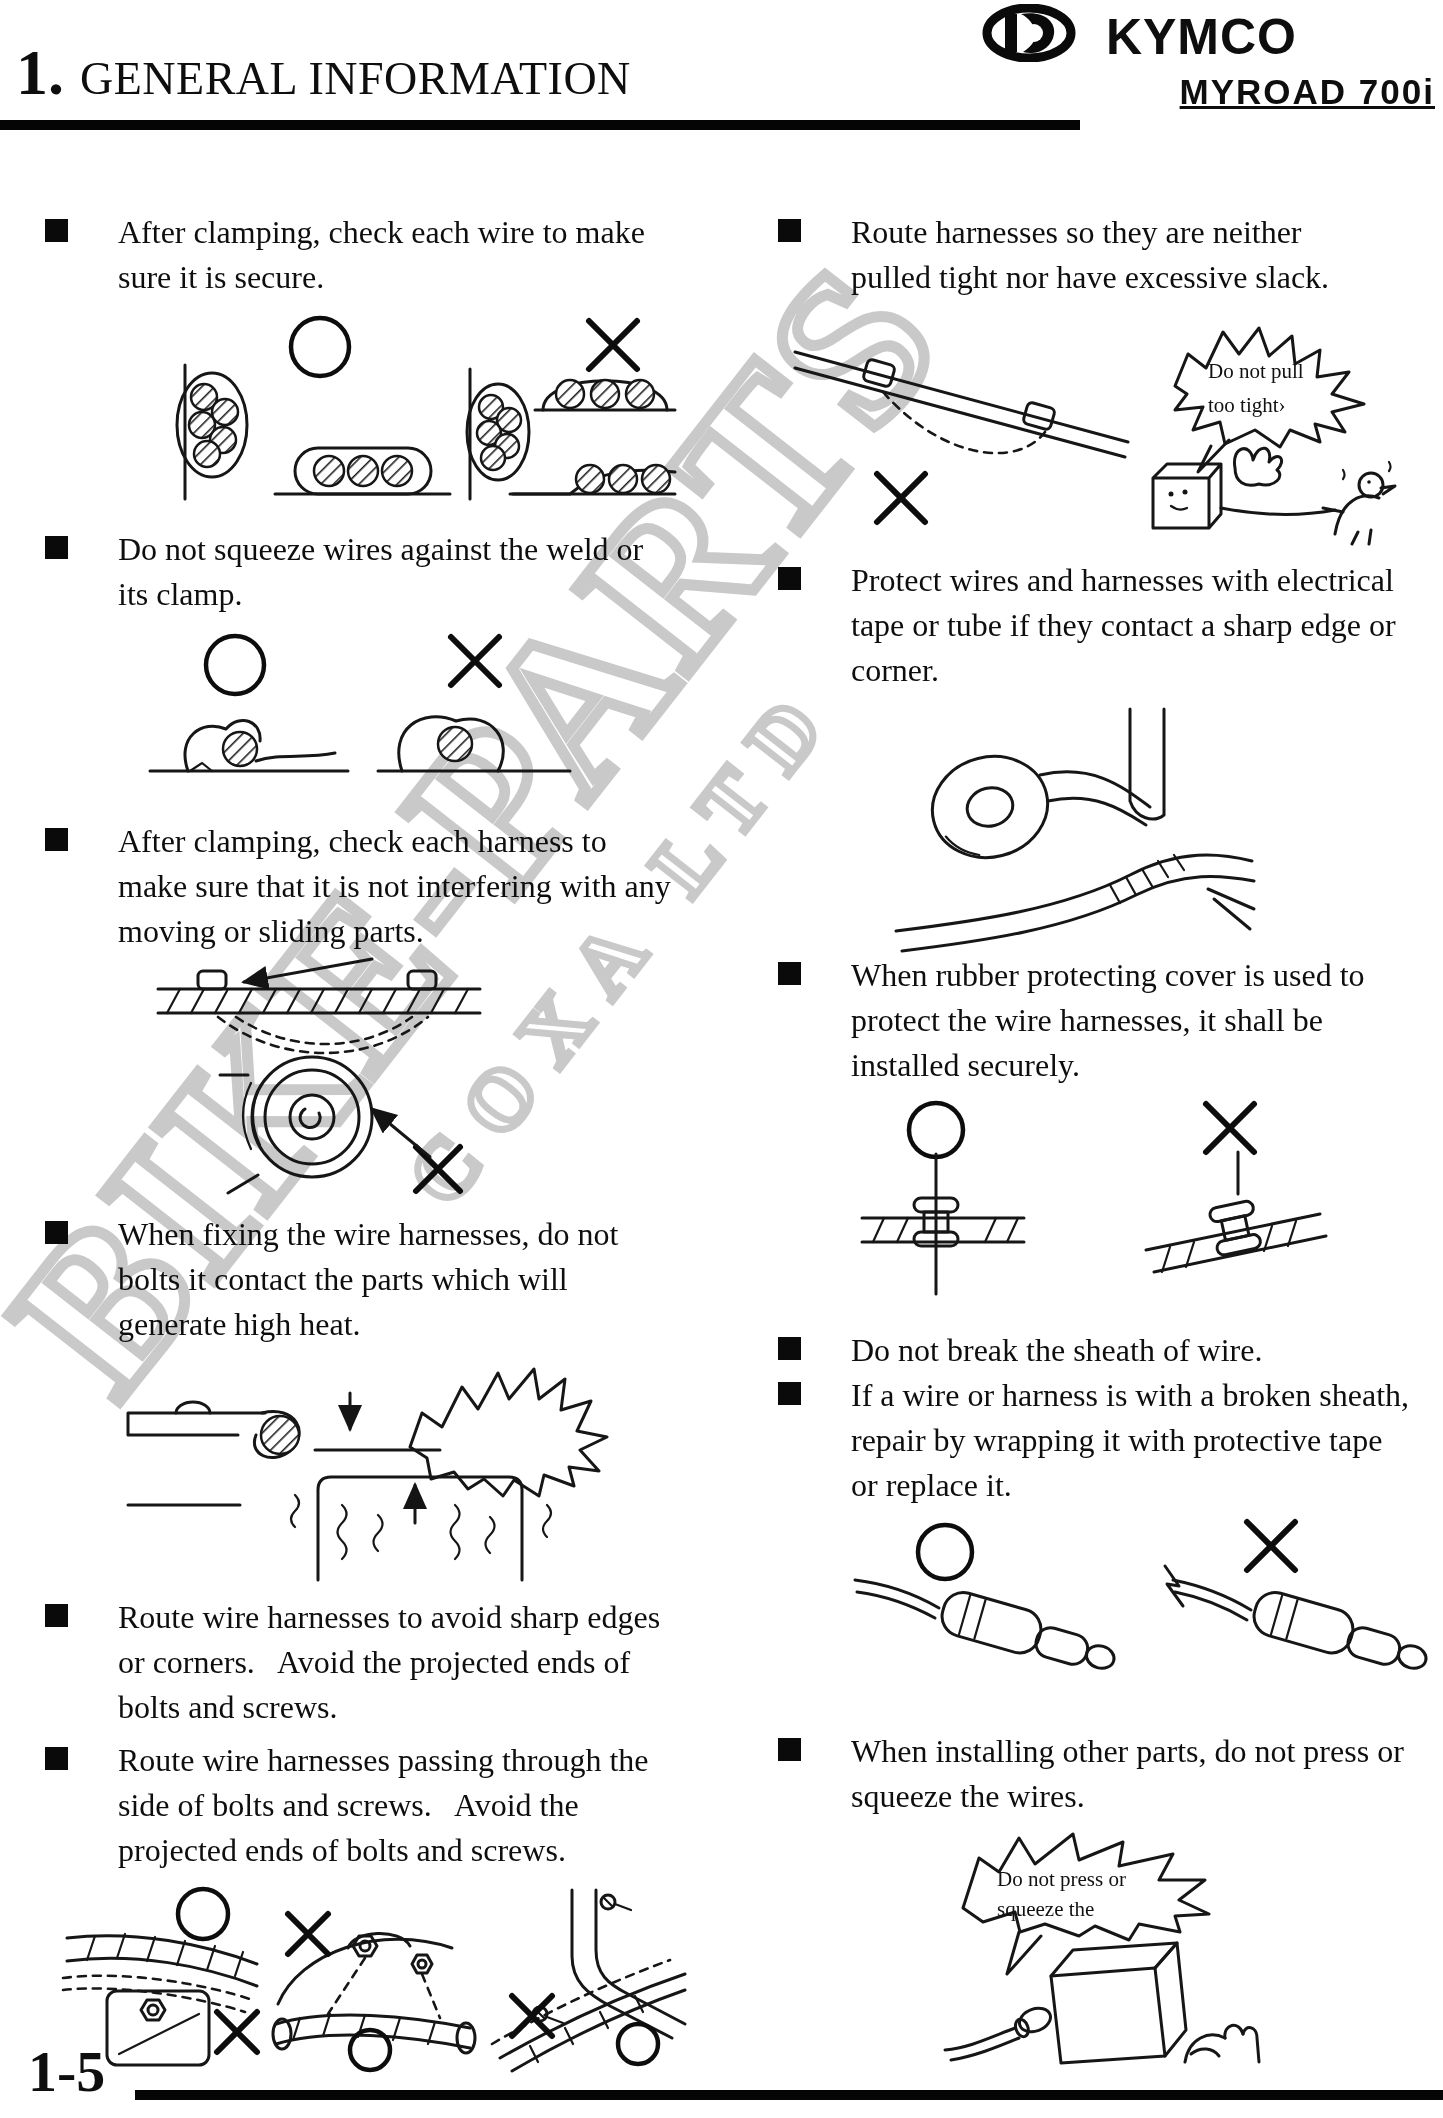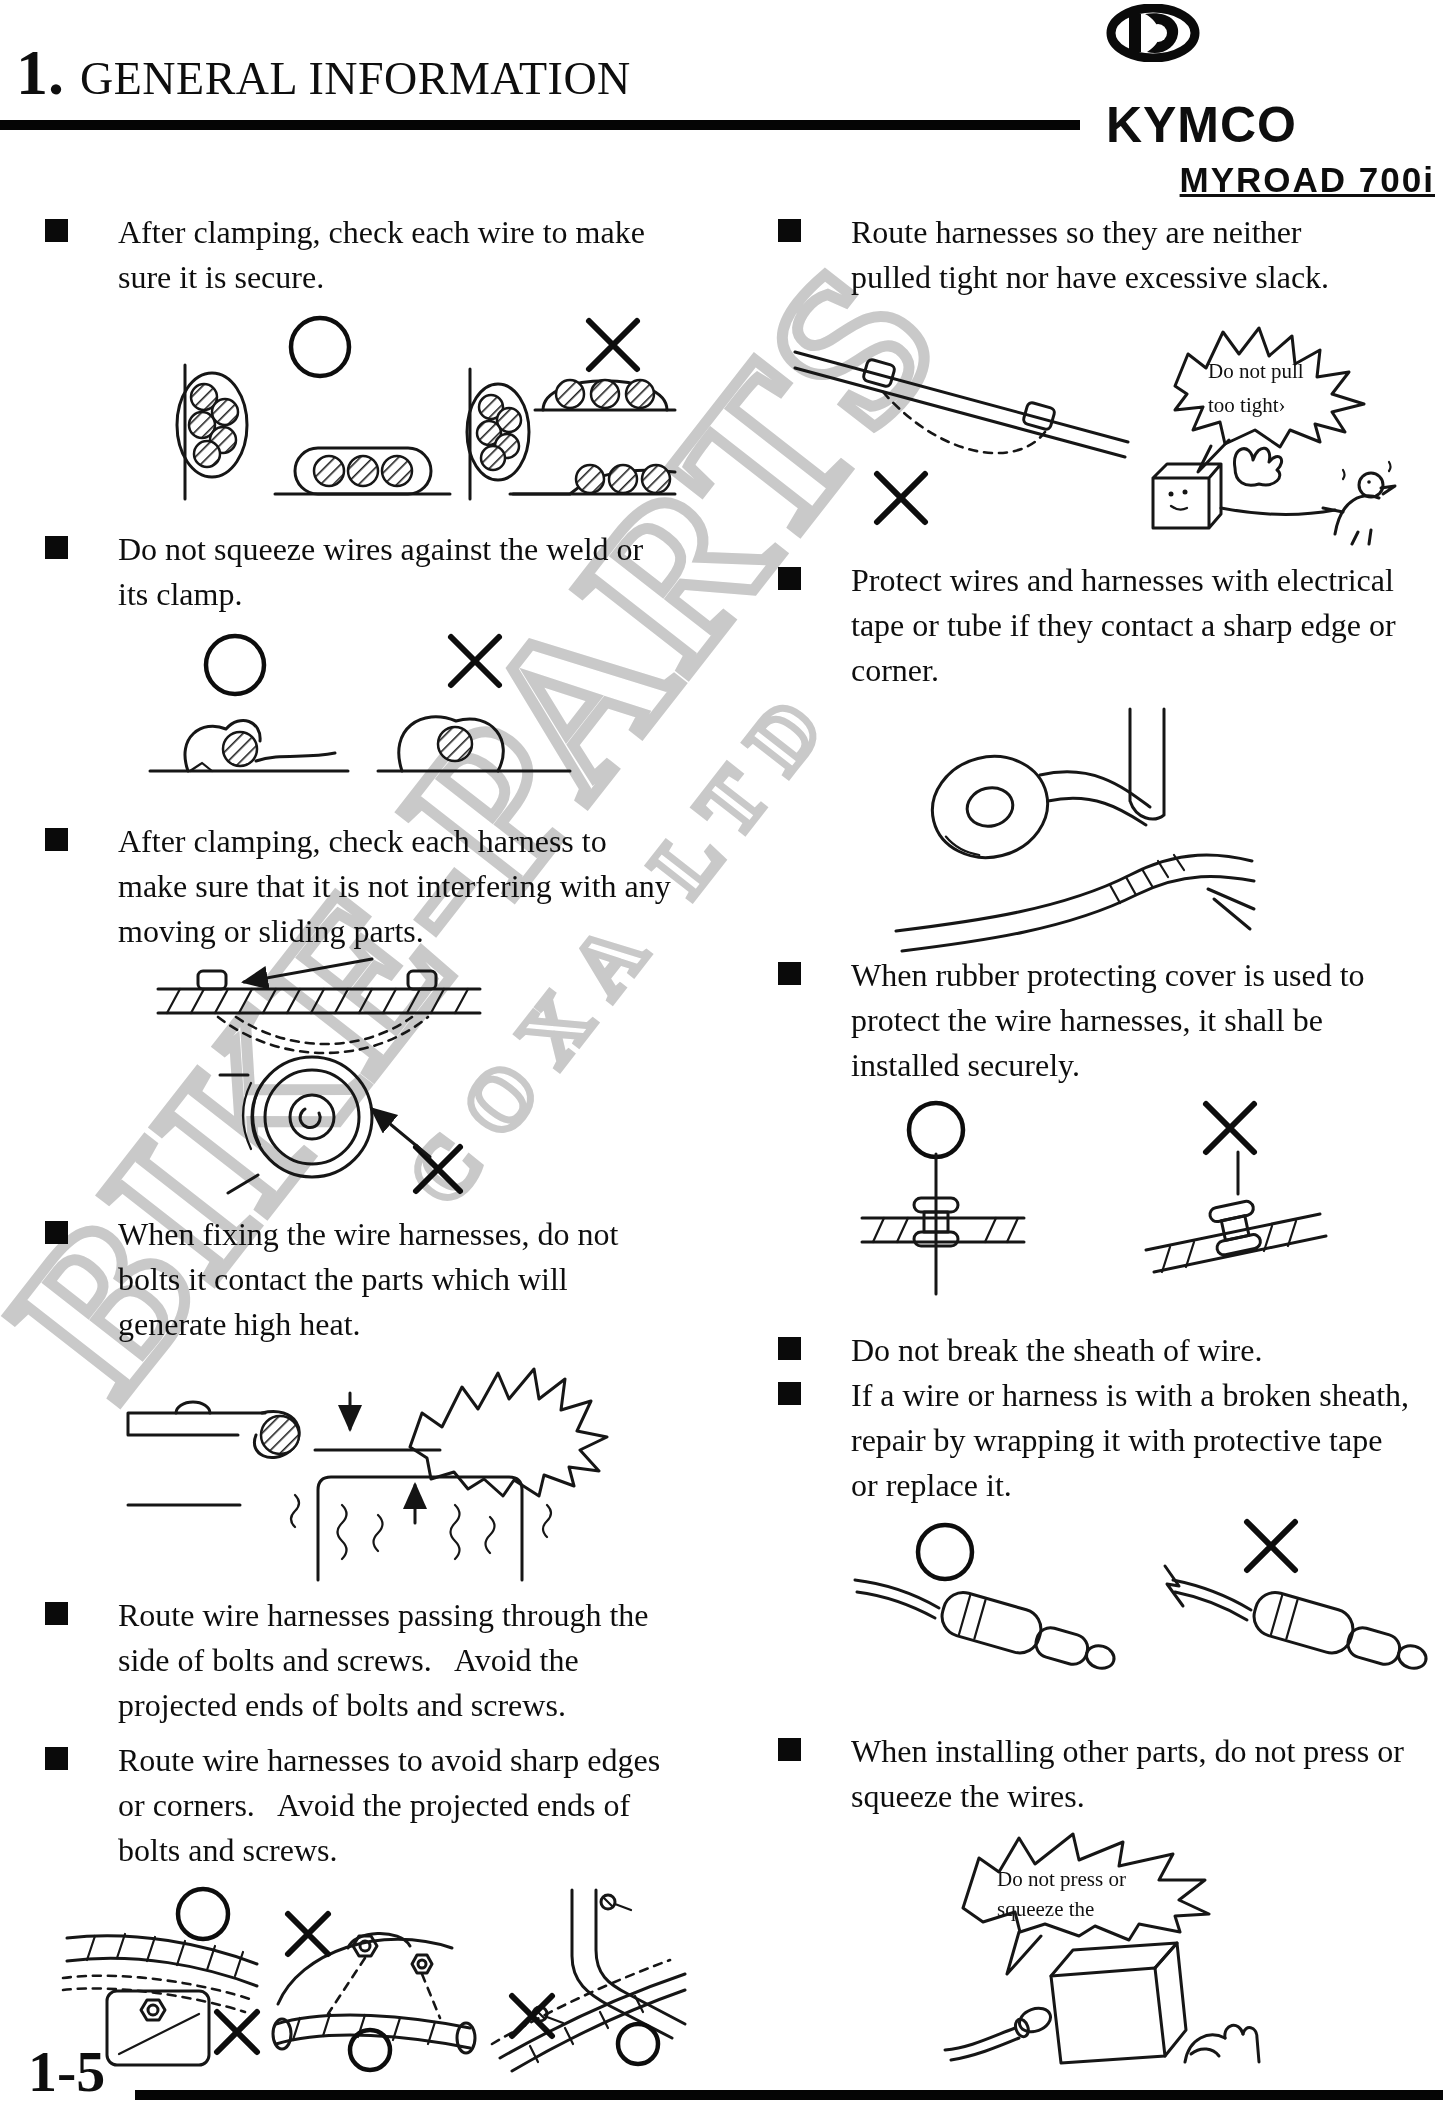--- a/index.html
+++ b/index.html
@@ -6,21 +6,21 @@
   body{width:1443px;height:2118px;position:relative;background:#ffffff;overflow:hidden;
        color:#0e0e0e;font-family:"Liberation Serif",serif;}
 
   
   .hdr-title{position:absolute;left:16px;top:36px;display:flex;align-items:baseline;gap:16px;z-index:2;}
   .hdr-no{font-size:64px;font-weight:700;}
   .hdr-txt{font-size:46px;font-weight:400;letter-spacing:.5px;}
   .hdr-rule{position:absolute;left:0;top:120px;width:1080px;height:10px;background:#050505;z-index:2;}
   .brand{position:absolute;top:4px;right:0;text-align:right;z-index:2;
          font-family:"Liberation Sans",sans-serif;font-weight:700;}
-  .brand-row{display:flex;align-items:flex-start;justify-content:flex-end;gap:30px;margin-right:146px;flex-direction:column;}
+  .brand-row{display:flex;align-items:flex-end;justify-content:flex-end;gap:30px;margin-right:146px;}
   .brand-name{font-size:50px;letter-spacing:1px;}
   .model{font-size:35px;letter-spacing:2px;margin:6px 8px 0 0;text-decoration:underline;}
 
   
   .wm{position:absolute;left:530px;top:870px;transform:translate(-50%,-50%) rotate(-52deg);
       z-index:0;text-align:center;pointer-events:none;}
   .wm-main{font-size:215px;font-weight:700;letter-spacing:6px;line-height:.9;white-space:nowrap;
            color:transparent;-webkit-text-stroke:11px #c9c9c9;}
   .wm-sub{font-size:84px;font-weight:700;letter-spacing:26px;white-space:nowrap;margin-top:40px;
           color:transparent;-webkit-text-stroke:7px #c9c9c9;}
@@ -208,32 +208,32 @@
         <path class="ln" d="M305,168 V130" marker-end="url(#arrowhead)"></path>
         <path class="lnt" d="M232,150 q9,9 0,18 q-9,9 0,18 q9,9 0,18"></path>
         <path class="lnt" d="M268,160 q9,9 0,18 q-9,9 0,18"></path>
         <path class="lnt" d="M345,150 q9,9 0,18 q-9,9 0,18 q9,9 0,18"></path>
         <path class="lnt" d="M380,162 q9,9 0,18 q-9,9 0,18"></path>
         <path class="lnt" d="M185,140 q8,8 0,16 q-8,8 0,16"></path>
         <path class="lnt" d="M437,150 q8,8 0,16 q-8,8 0,16"></path>
       </svg>
     </div>
 
+    <div class="bullet" style="margin-top:10px">
+      <span class="sq"></span>
+      <p class="btext">Route wire harnesses to avoid sharp edges
+or corners.   Avoid the projected ends of
+bolts and screws.</p>
+    </div>
+
     <div class="bullet" style="margin-top:8px">
       <span class="sq"></span>
       <p class="btext">Route wire harnesses passing through the
 side of bolts and screws.   Avoid the
 projected ends of bolts and screws.</p>
-    </div>
-
-    <div class="bullet" style="margin-top:10px">
-      <span class="sq"></span>
-      <p class="btext">Route wire harnesses to avoid sharp edges
-or corners.   Avoid the projected ends of
-bolts and screws.</p>
     </div>
 
     <div class="fig" style="margin:13px 0 0 10px">
       <svg width="630" height="185" viewBox="0 0 630 185">
         <g>
           <circle class="mko" cx="148" cy="28" r="25"></circle>
           <path class="ln" d="M12,52 C80,44 150,58 202,78 M12,75 C80,66 150,80 202,100"></path>
           <path class="lnt" d="M40,50 l-8,24 M70,48 l-8,24 M100,51 l-8,24 M130,55 l-8,24 M160,60 l-8,24 M188,66 l-8,24"></path>
           <path class="dash" d="M8,92 C70,84 150,98 198,114 M8,104 C60,98 140,110 190,126"></path>
           <rect class="ln" x="52" y="105" width="102" height="74" rx="10"></rect>

